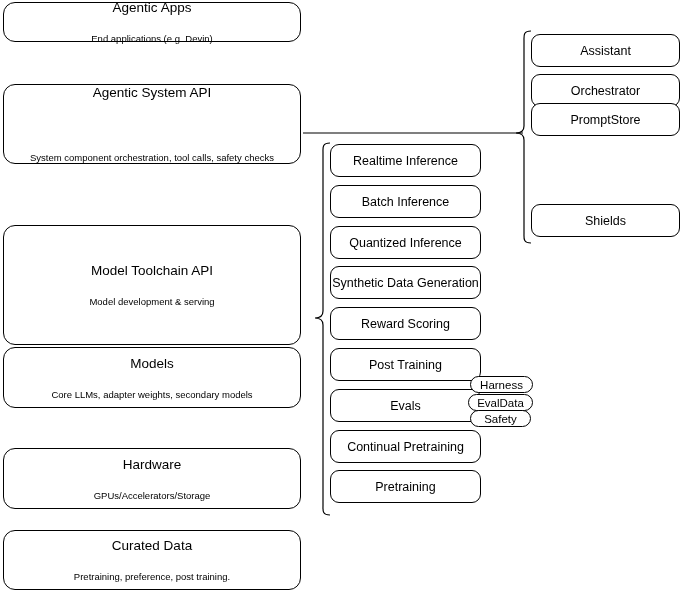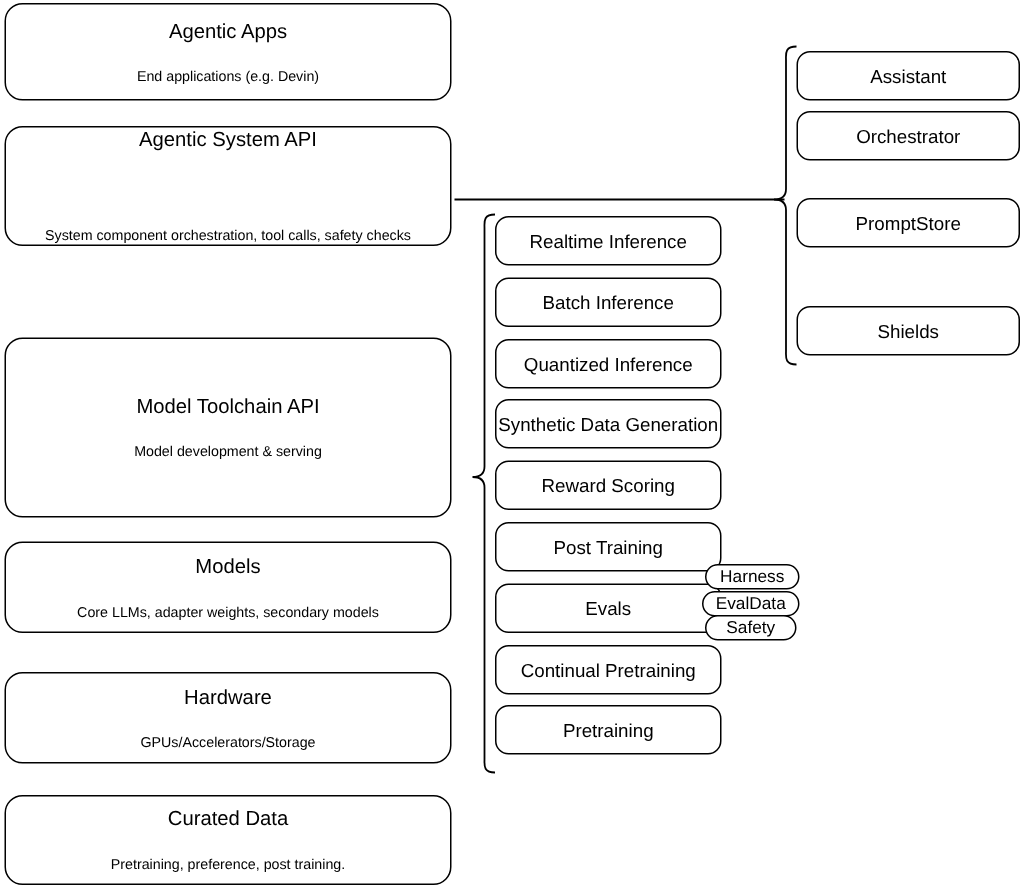--- a/index.html
+++ b/index.html
@@ -85,36 +85,36 @@
     width: 682px;
     height: 591px;
     pointer-events: none;
   }
 </style>
 </head>
 <body>
 
 <div id="canvas">
 
-  <div class="node layer" style="top:2px; height:65px;">
+  <div class="node layer" style="top:2px; height:40px;">
     <div class="title">Agentic Apps</div>
     <div class="subtitle">End applications (e.g. Devin)</div>
   </div>
 
   <div class="node layer" style="top:84px; height:80px;gap:34px;">
     <div class="title">Agentic System API</div>
     <div class="subtitle">System component orchestration, tool calls, safety checks</div>
   </div>
 
   <div class="node layer" style="top:225px; height:120px;">
     <div class="title">Model Toolchain API</div>
     <div class="subtitle">Model development &amp; serving</div>
   </div>
 
-  <div class="node layer" style="top:361px; height:61px;">
+  <div class="node layer" style="top:347px; height:61px;">
     <div class="title">Models</div>
     <div class="subtitle">Core LLMs, adapter weights, secondary models</div>
   </div>
 
   <div class="node layer" style="top:448px; height:61px;">
     <div class="title">Hardware</div>
     <div class="subtitle">GPUs/Accelerators/Storage</div>
   </div>
 
   <div class="node layer" style="top:530px; height:60px;">
@@ -180,20 +180,20 @@
   <div class="pill" style="left:470px; top:410px; width:61px;">
     <span>Safety</span>
   </div>
 
   <div class="node cap right" style="top:34px;">
     <span>Assistant</span>
   </div>
   <div class="node cap right" style="top:74px;">
     <span>Orchestrator</span>
   </div>
-  <div class="node cap right" style="top:132px;">
+  <div class="node cap right" style="top:103px;">
     <span>PromptStore</span>
   </div>
   <div class="node cap right" style="top:204px;">
     <span>Shields</span>
   </div>
 
 </div>
 
 </body></html>

